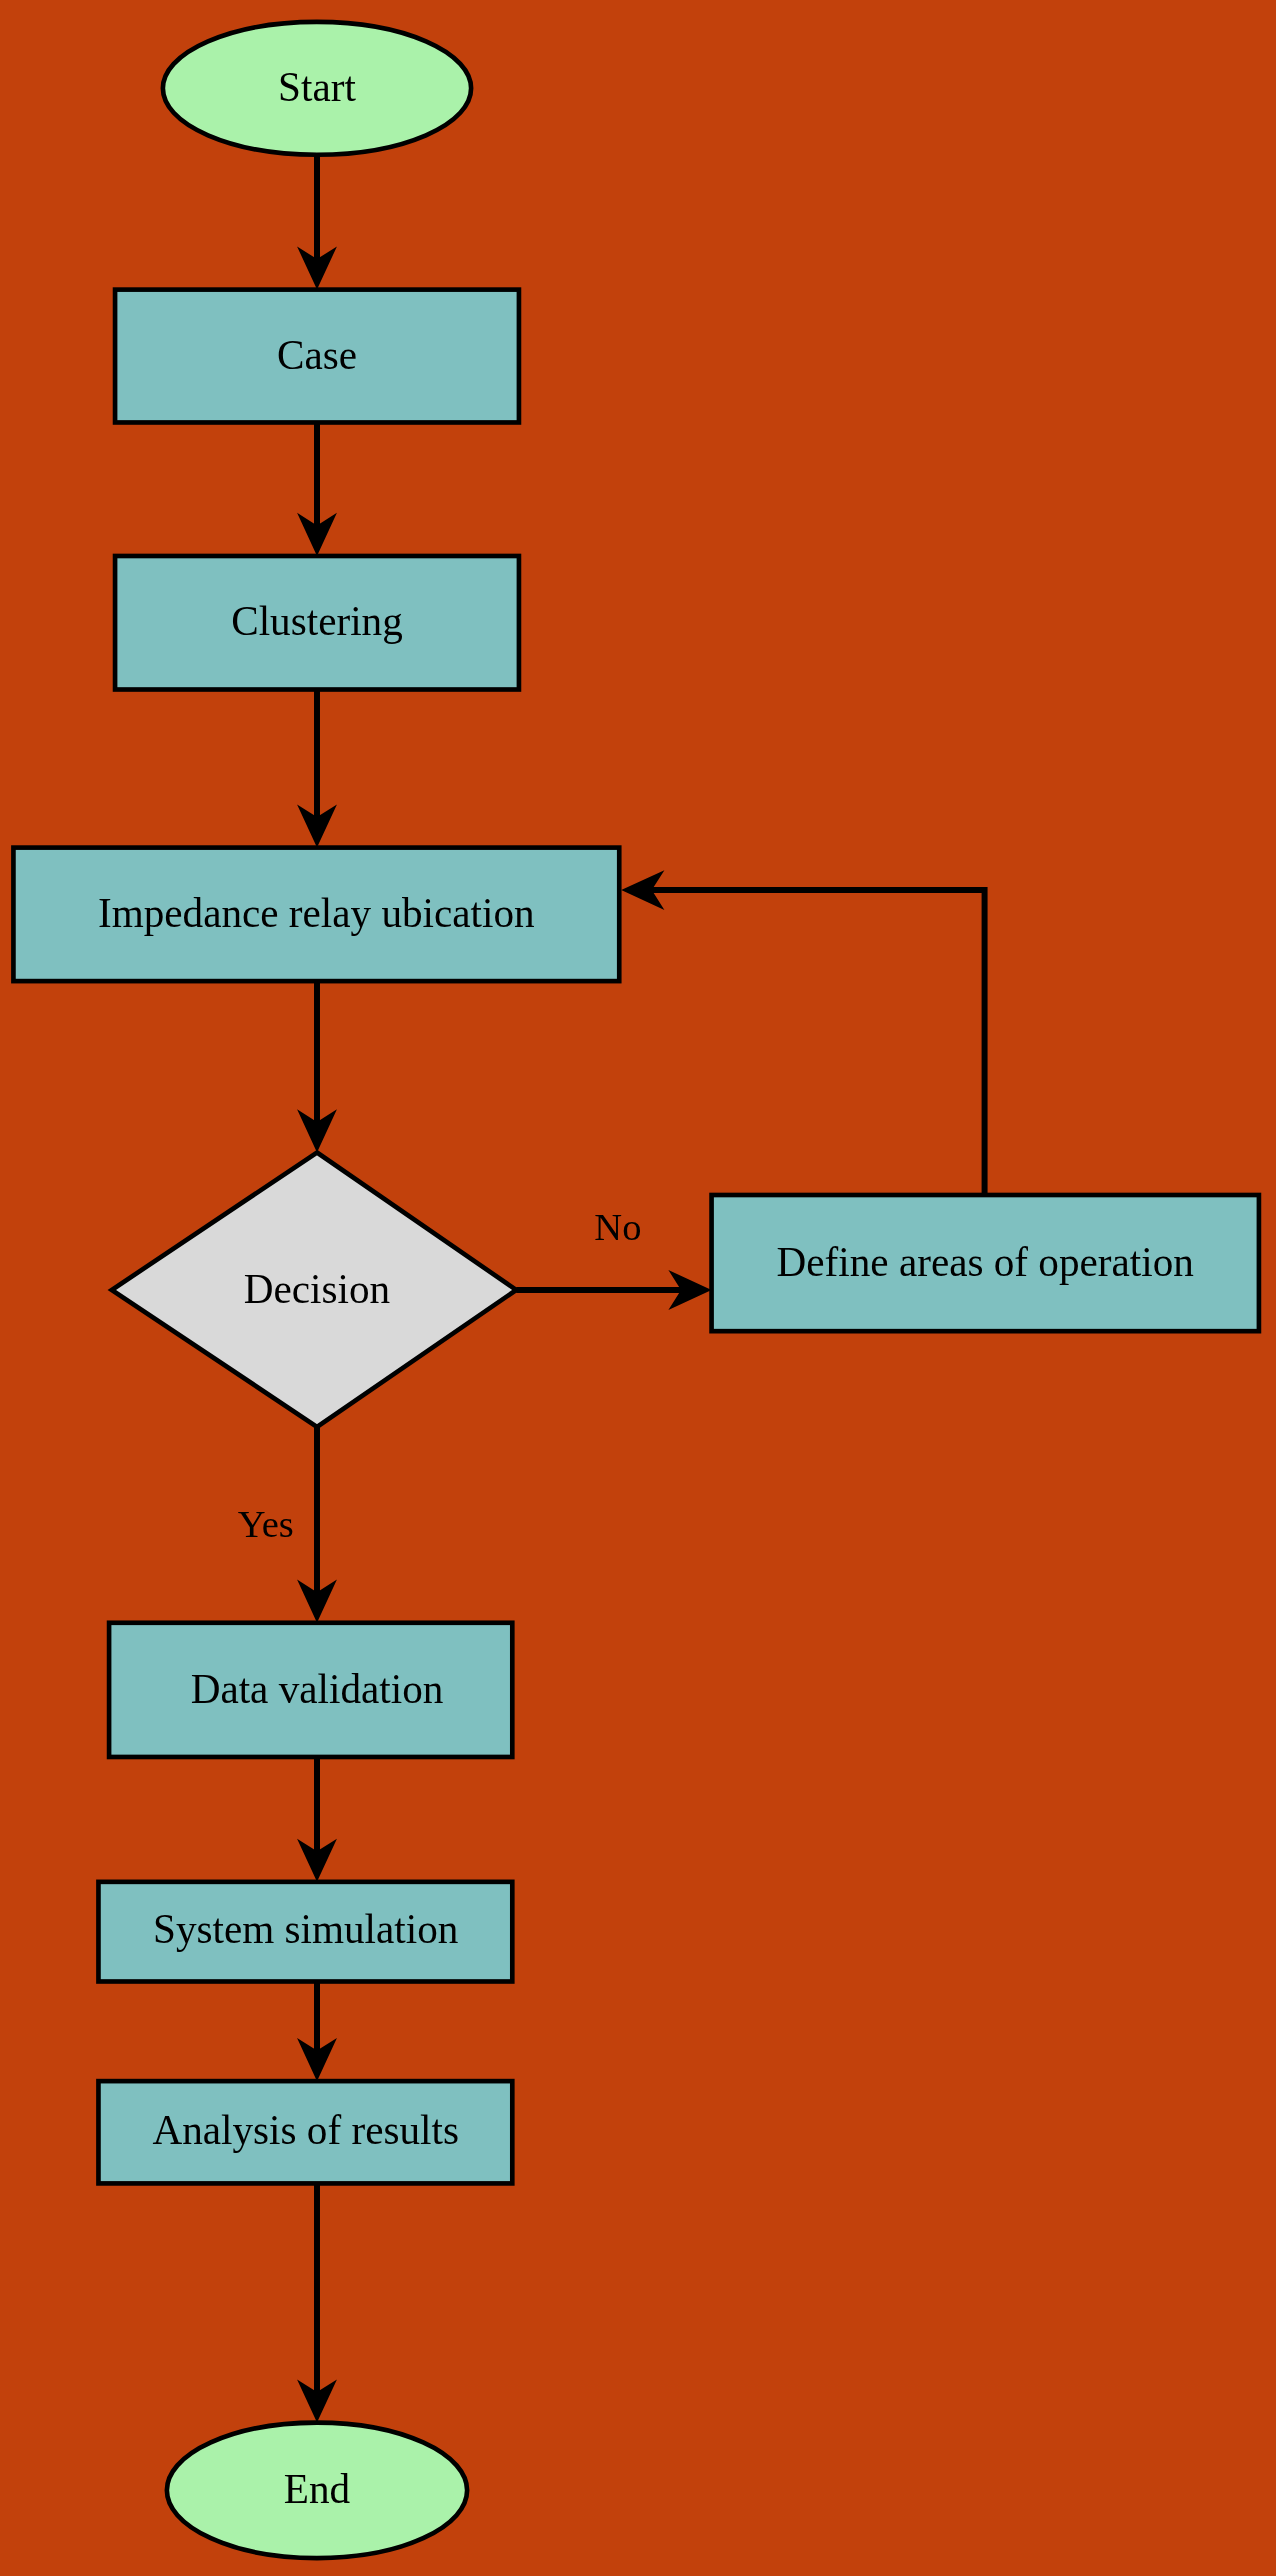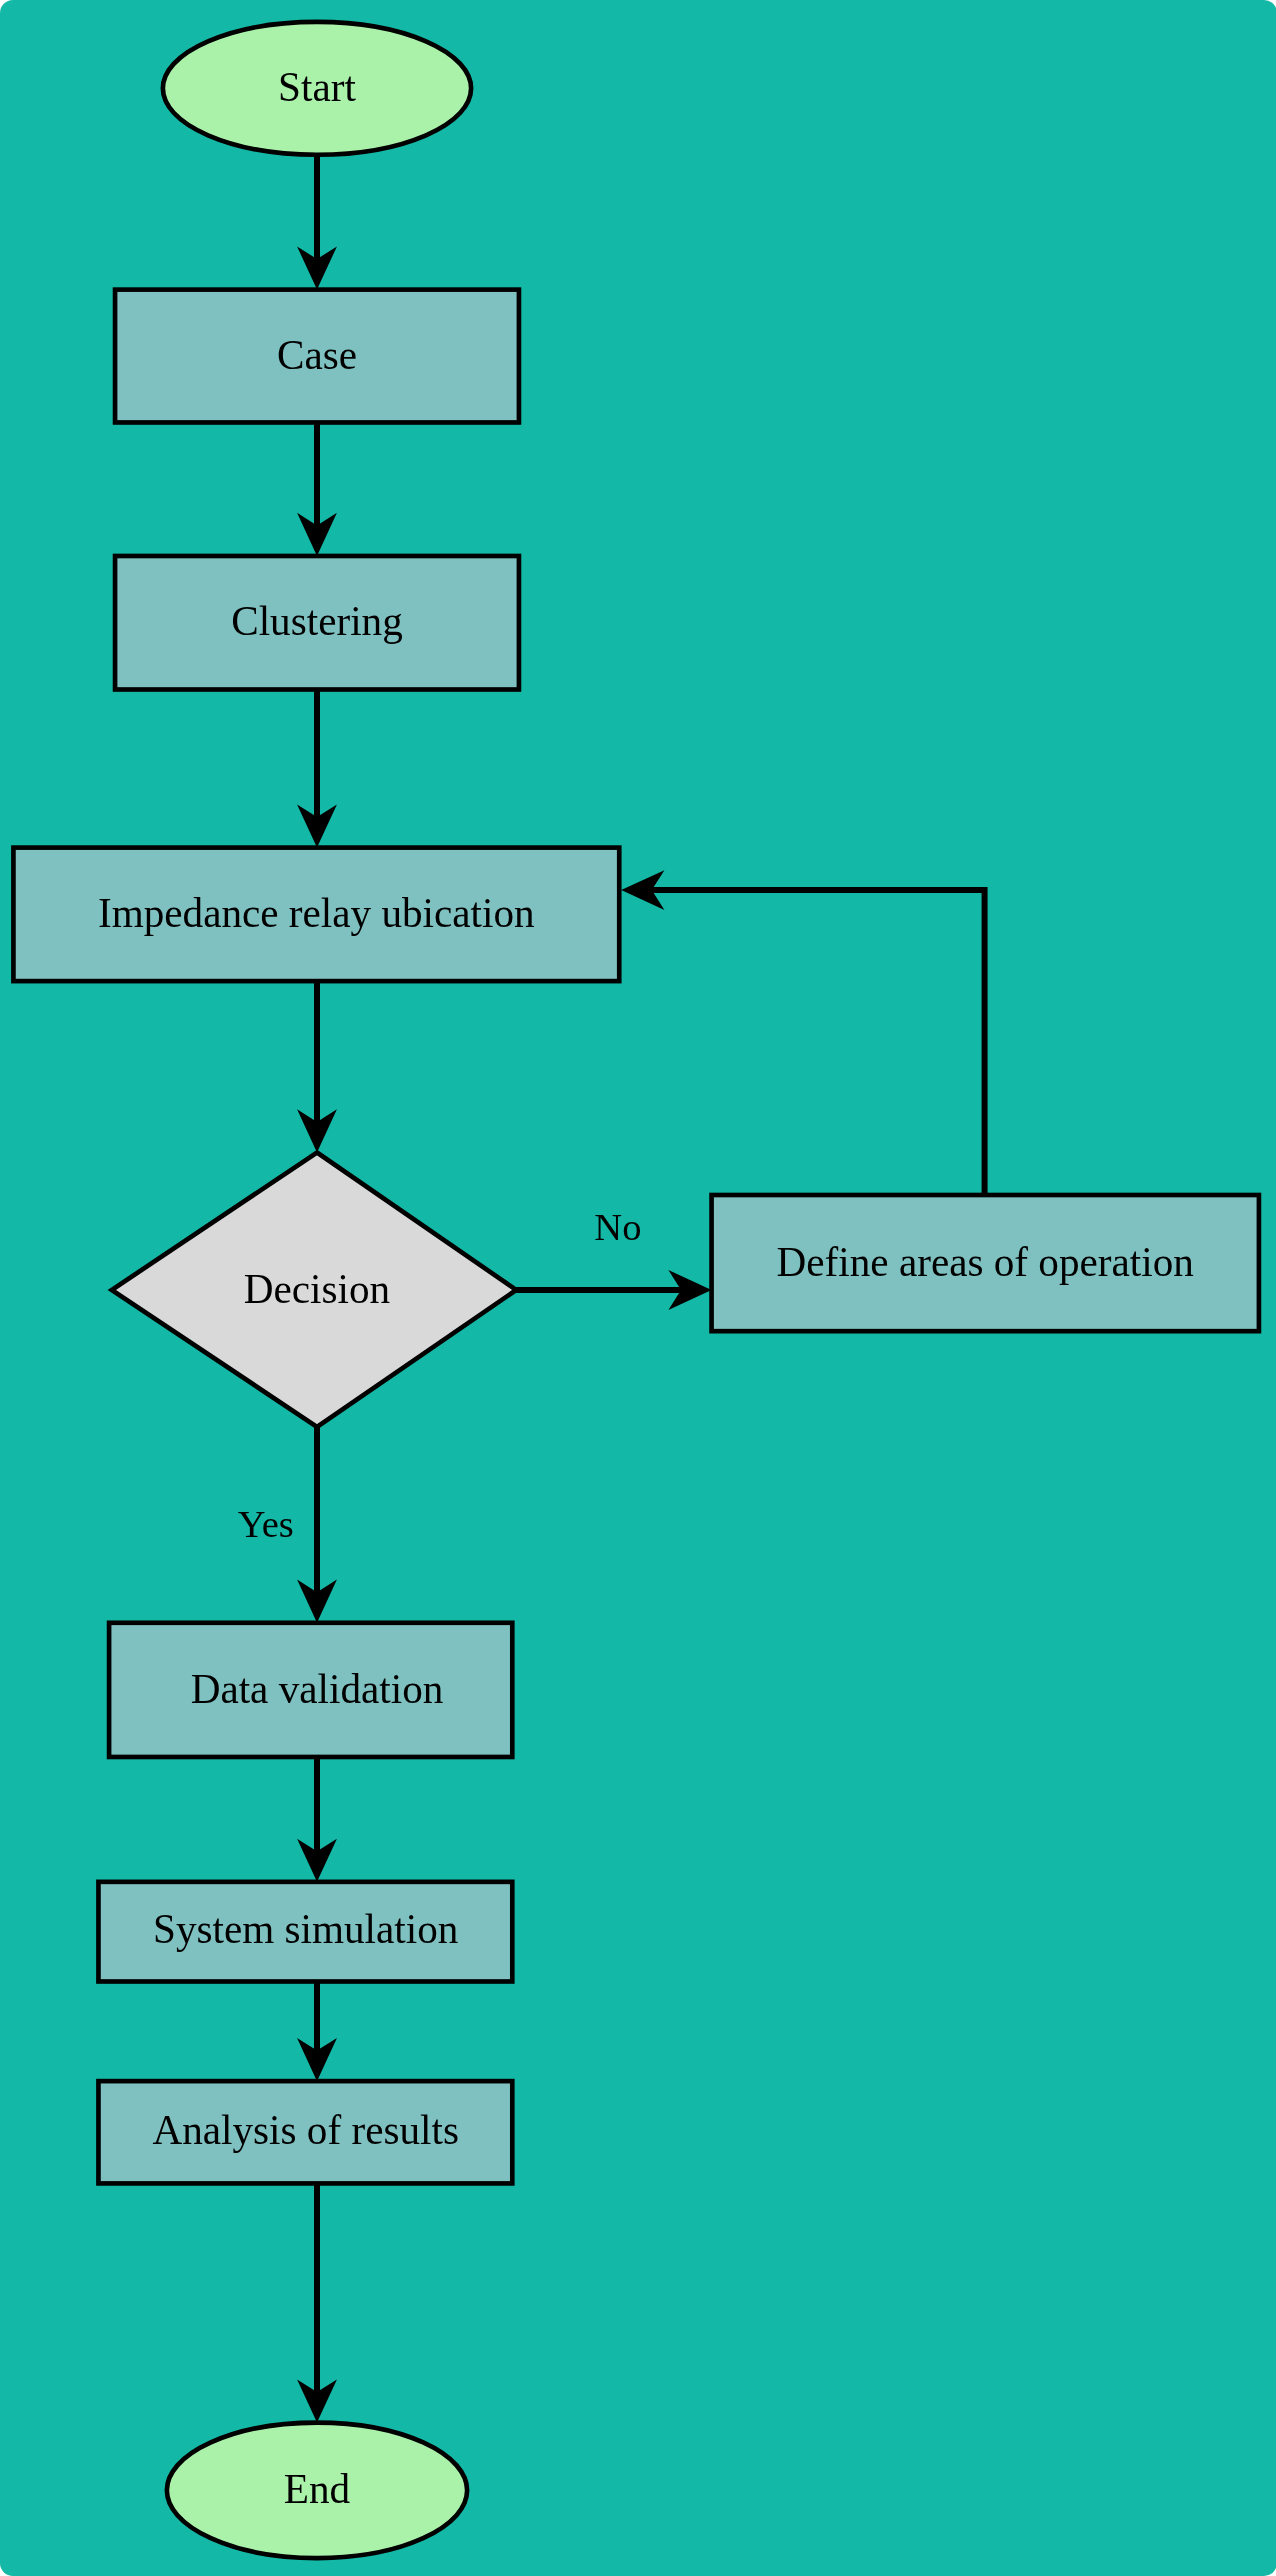--- a/index.html
+++ b/index.html
@@ -7,23 +7,22 @@
     padding: 0;
     background: #ffffff;
   }
   body {
     font-family: "Liberation Serif", "DejaVu Serif", serif;
   }
   #canvas {
     position: relative;
     width: 1277px;
     height: 2576px;
-    background: #14b8a6;
+    background: #c2410c;
     overflow: hidden;
-    border-radius: 13px;
   }
   #flow-svg {
     position: absolute;
     left: 0;
     top: 0;
     width: 1277px;
     height: 2576px;
   }
   .node-label {
     font-family: "Liberation Serif", "DejaVu Serif", serif;

